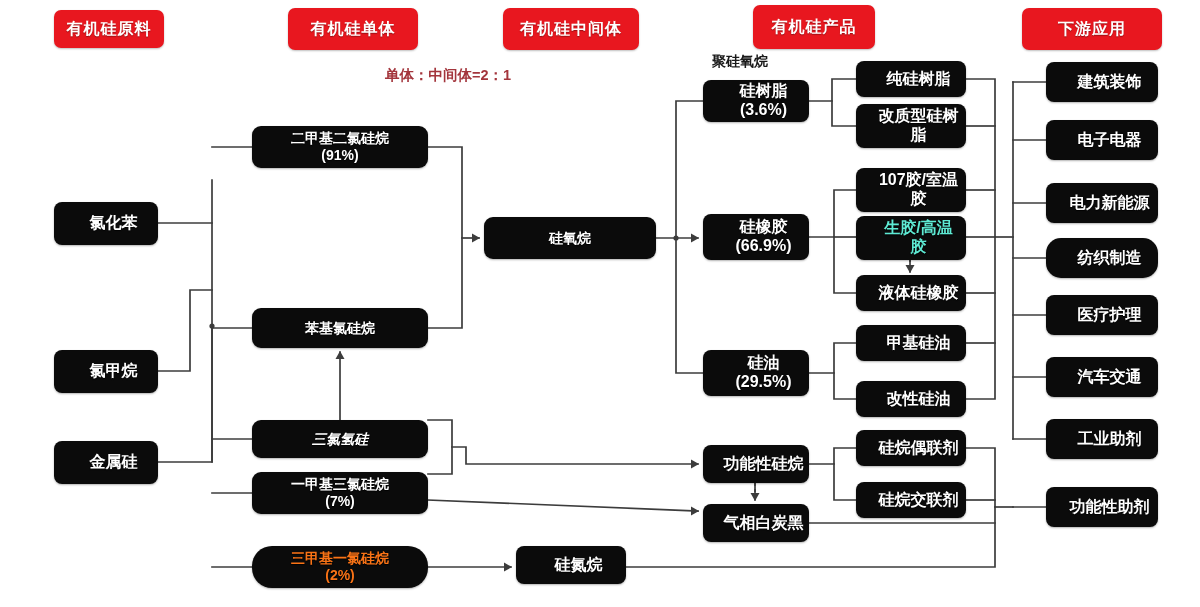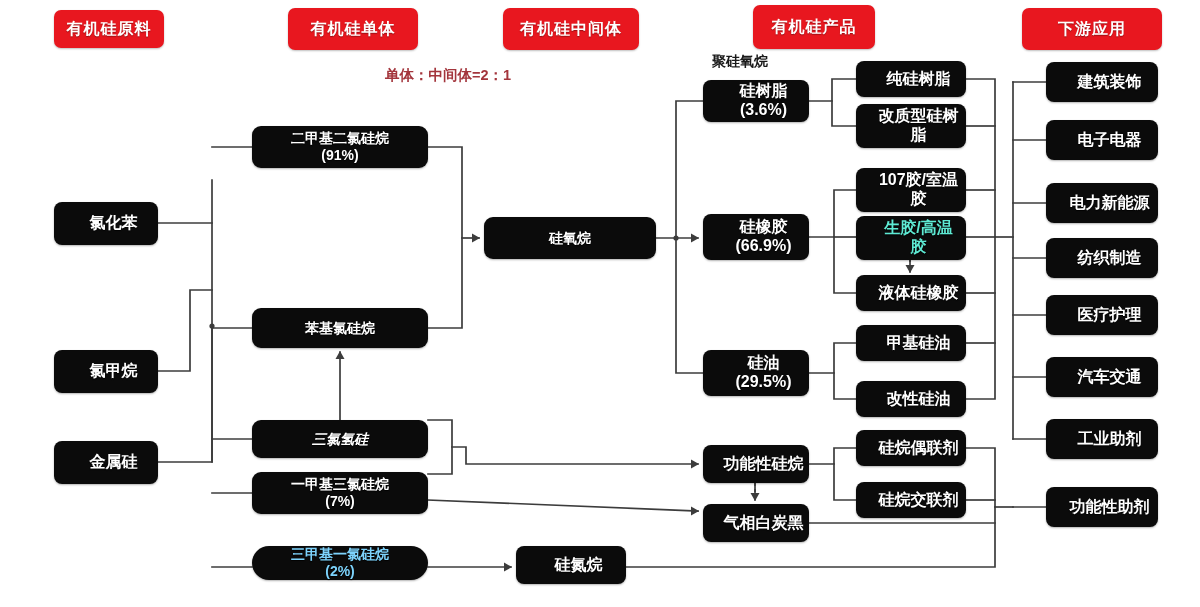--- a/index.html
+++ b/index.html
@@ -175,21 +175,21 @@
       <div class="node" style="left: 252px; top: 308px; width: 176px; height: 40px; background: rgb(11, 11, 11); color: rgb(255, 255, 255);">
         <span>苯基氯硅烷</span>
       </div>
       <div class="node" style="left: 252px; top: 420px; width: 176px; height: 38px; background: rgb(11, 11, 11); color: rgb(255, 255, 255); font-style: italic;">
         <span>三氯氢硅</span>
       </div>
       <div class="node" style="left: 252px; top: 472px; width: 176px; height: 42px; background: rgb(11, 11, 11); color: rgb(255, 255, 255);">
         <span>一甲基三氯硅烷
 (7%)</span>
       </div>
-      <div class="node" style="left: 252px; top: 546px; width: 176px; height: 34px; background: rgb(11, 11, 11); color: #7dd3fc; border-radius: 20px;">
+      <div class="node" style="left: 252px; top: 546px; width: 176px; height: 42px; background: rgb(11, 11, 11); color: #f97316; border-radius: 20px;">
         <span>三甲基一氯硅烷
 (2%)</span>
       </div>
       <div class="node" style="left: 484px; top: 217px; width: 172px; height: 42px; background: rgb(11, 11, 11); color: rgb(255, 255, 255);">
         <span>硅氧烷</span>
       </div>
       <div class="node sm" style="left: 516px; top: 546px; width: 110px; height: 38px; background: rgb(11, 11, 11); color: rgb(255, 255, 255);">
         <span>硅氮烷</span>
       </div>
       <div class="node sm" style="left: 703px; top: 80px; width: 106px; height: 42px; background: rgb(11, 11, 11); color: rgb(255, 255, 255);">
@@ -242,21 +242,21 @@
       </div>
       <div class="node sm" style="left: 1046px; top: 62px; width: 112px; height: 40px; background: rgb(11, 11, 11); color: rgb(255, 255, 255);">
         <span>建筑装饰</span>
       </div>
       <div class="node sm" style="left: 1046px; top: 120px; width: 112px; height: 40px; background: rgb(11, 11, 11); color: rgb(255, 255, 255);">
         <span>电子电器</span>
       </div>
       <div class="node sm" style="left: 1046px; top: 183px; width: 112px; height: 40px; background: rgb(11, 11, 11); color: rgb(255, 255, 255);">
         <span>电力新能源</span>
       </div>
-      <div class="node sm" style="left: 1046px; top: 238px; width: 112px; height: 40px; background: rgb(11, 11, 11); color: rgb(255, 255, 255);">
+      <div class="node sm" style="left: 1046px; top: 238px; width: 112px; height: 40px; background: rgb(11, 11, 11); color: rgb(255, 255, 255); border-radius: 15px;">
         <span>纺织制造</span>
       </div>
       <div class="node sm" style="left: 1046px; top: 295px; width: 112px; height: 40px; background: rgb(11, 11, 11); color: rgb(255, 255, 255);">
         <span>医疗护理</span>
       </div>
       <div class="node sm" style="left: 1046px; top: 357px; width: 112px; height: 40px; background: rgb(11, 11, 11); color: rgb(255, 255, 255);">
         <span>汽车交通</span>
       </div>
       <div class="node sm" style="left: 1046px; top: 419px; width: 112px; height: 40px; background: rgb(11, 11, 11); color: rgb(255, 255, 255);">
         <span>工业助剂</span>

